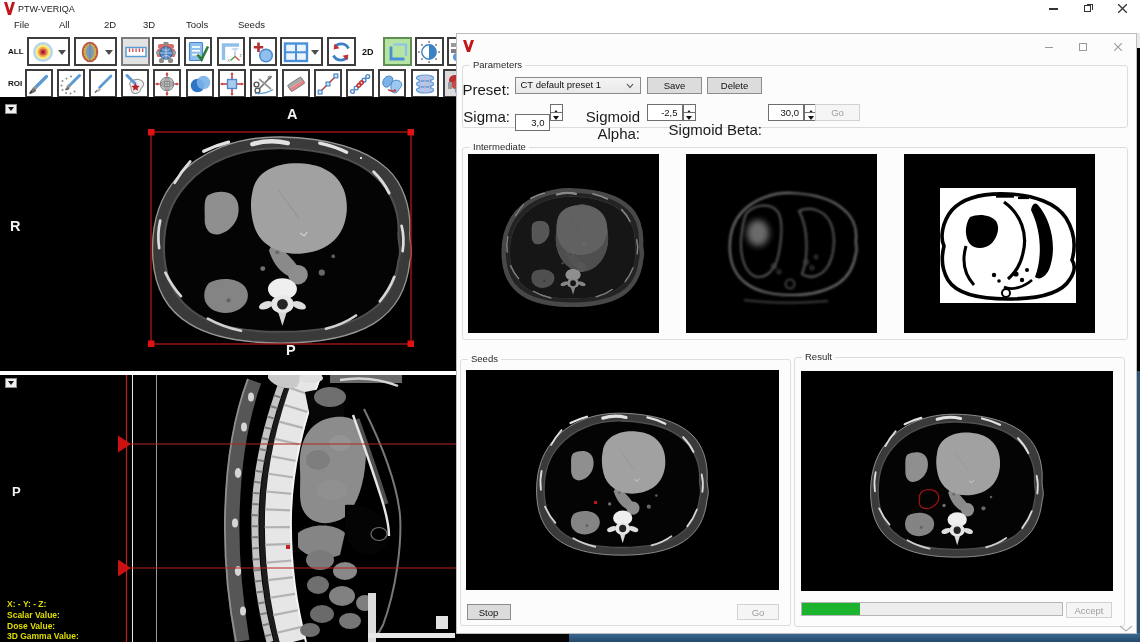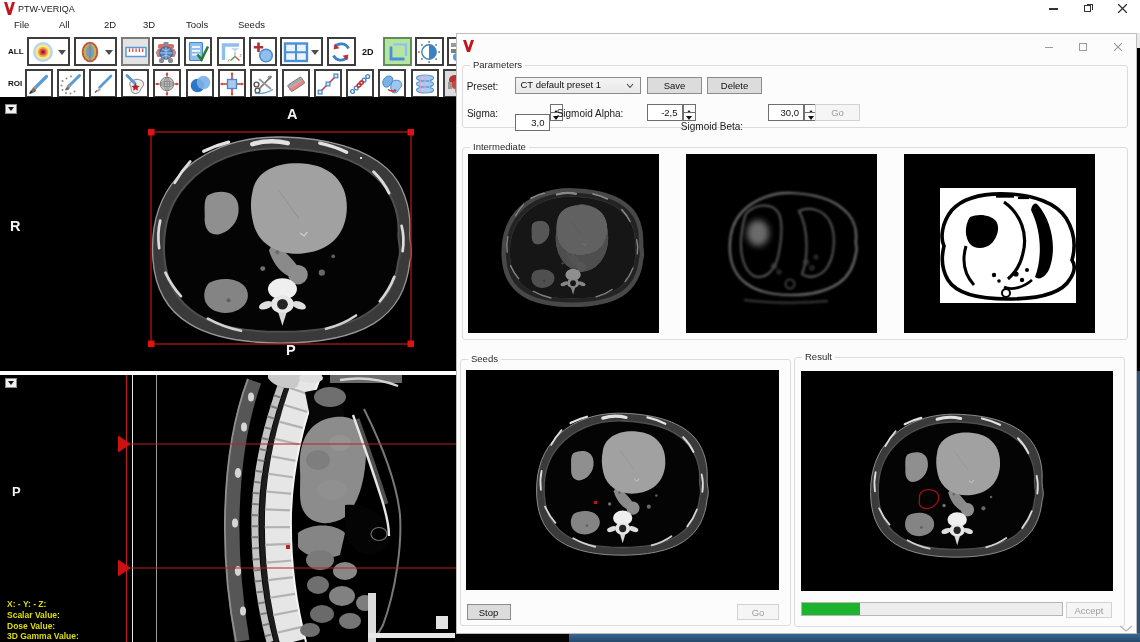--- a/index.html
+++ b/index.html
@@ -17,21 +17,21 @@
 .gbl{position:absolute;top:-7px;left:7px;background:#fcfcfc;padding:0 3px;font-size:9.5px;color:#2a2a2a}
 .dbtn{position:absolute;background:#dcdcdc;border:1px solid #8c8c8c;font-size:9.5px;color:#111;text-align:center;line-height:15px}
 .dbtn.dis{background:#f5f5f5;border:1px solid #d2d2d2;color:#9d9d9d}
 .spinw{position:absolute;width:13px;height:17px;display:flex;flex-direction:column}
 .spinw div{flex:1;background:#fdfdfd;border:1px solid #6f6f6f;position:relative}
 .spinw div:first-child{border-bottom:none}
 .spinw div:after{content:"";position:absolute;left:2.5px;width:0;height:0;border:3.5px solid transparent}
 .spinw div.u:after{top:1.5px;border-bottom:4.5px solid #111}
 .spinw div.d:after{top:3px;border-top:4.5px solid #111}
 .sbox{position:absolute;background:#fff;border:1px solid #6f6f6f;font-size:9.5px;color:#111;text-align:right;line-height:15px;padding-right:4px}
-.dlab{position:absolute;font-size:10px;color:#1a1a1a;text-align:center}
+.dlab{position:absolute;font-size:15px;color:#1a1a1a;text-align:right}
 .img{position:absolute;background:#000}
 </style></head>
 <body>
 <div id="root">
 
 <svg class="abs" style="left:4px;top:2px" width="11" height="13" viewBox="0 0 11 13">
       <path d="M0,0 L3,0 L5.5,8.2 L8,0 L11,0 L7,13 L4,13 Z" fill="#c3161c"></path>
     </svg>
 <div class="abs" style="left:18px;top:4px;font-size:9px;color:#1a1a1a">PTW-VERIQA</div>
 <div class="abs" style="left:1049px;top:8px;width:9px;height:1.5px;background:#333"></div>

